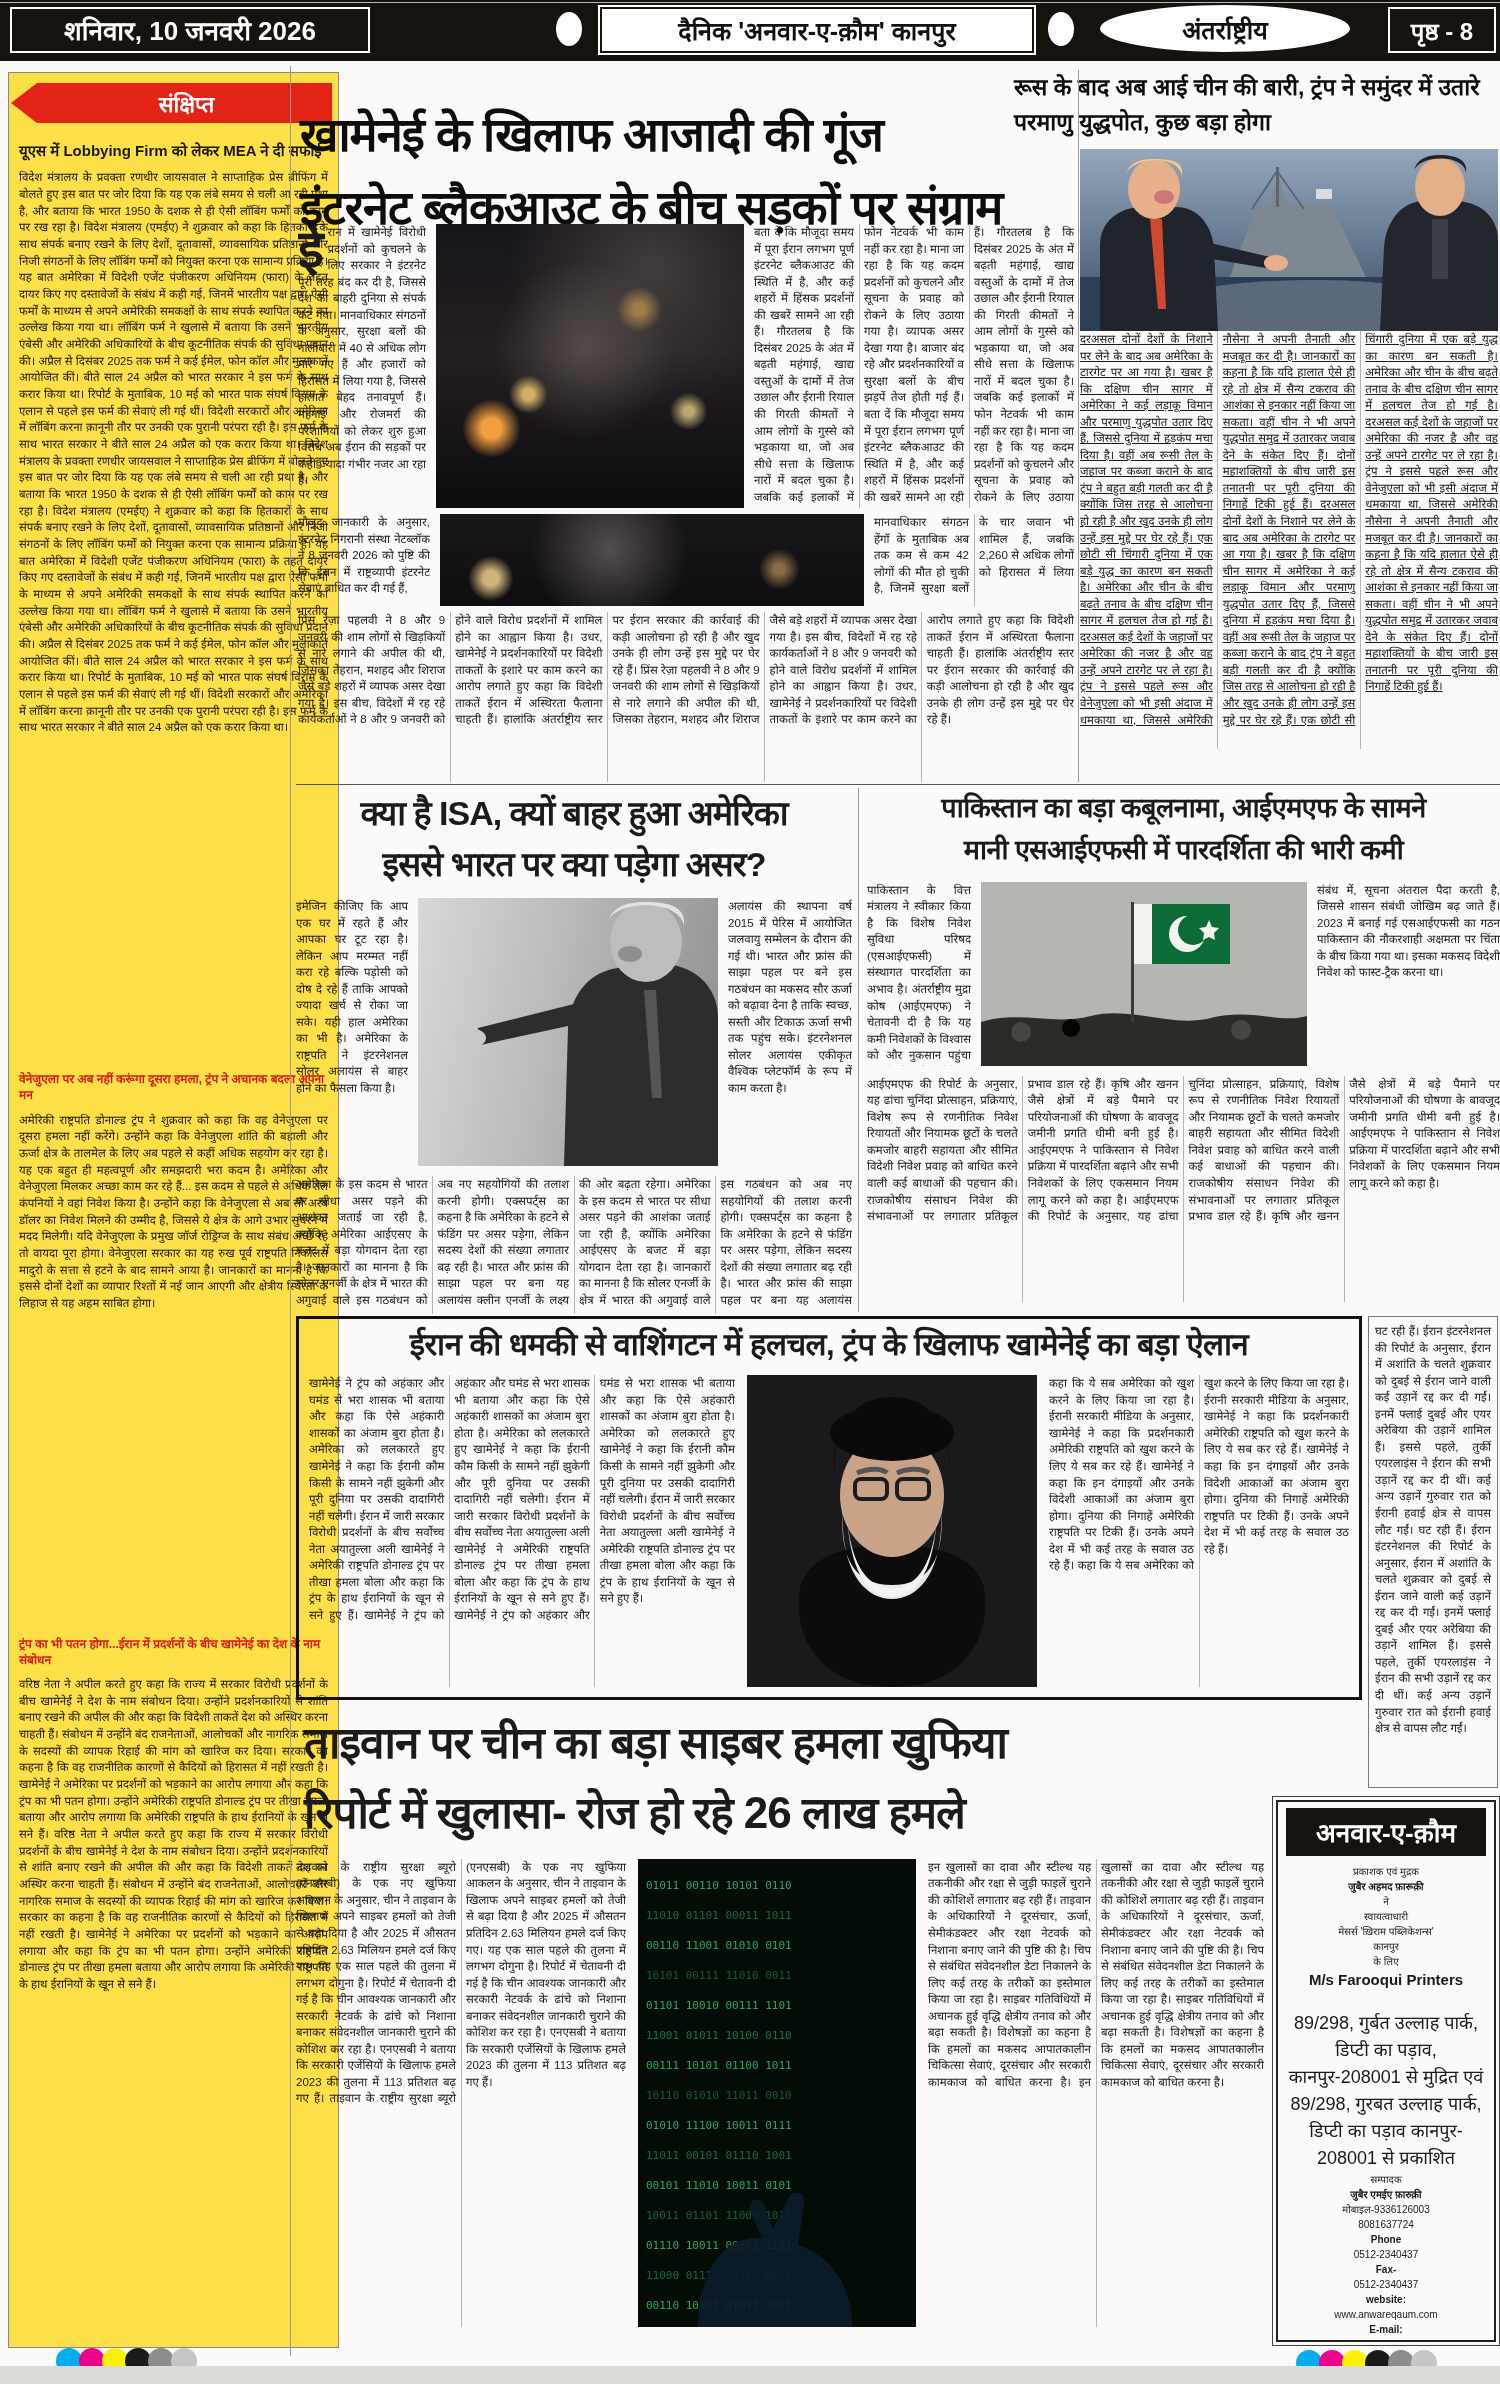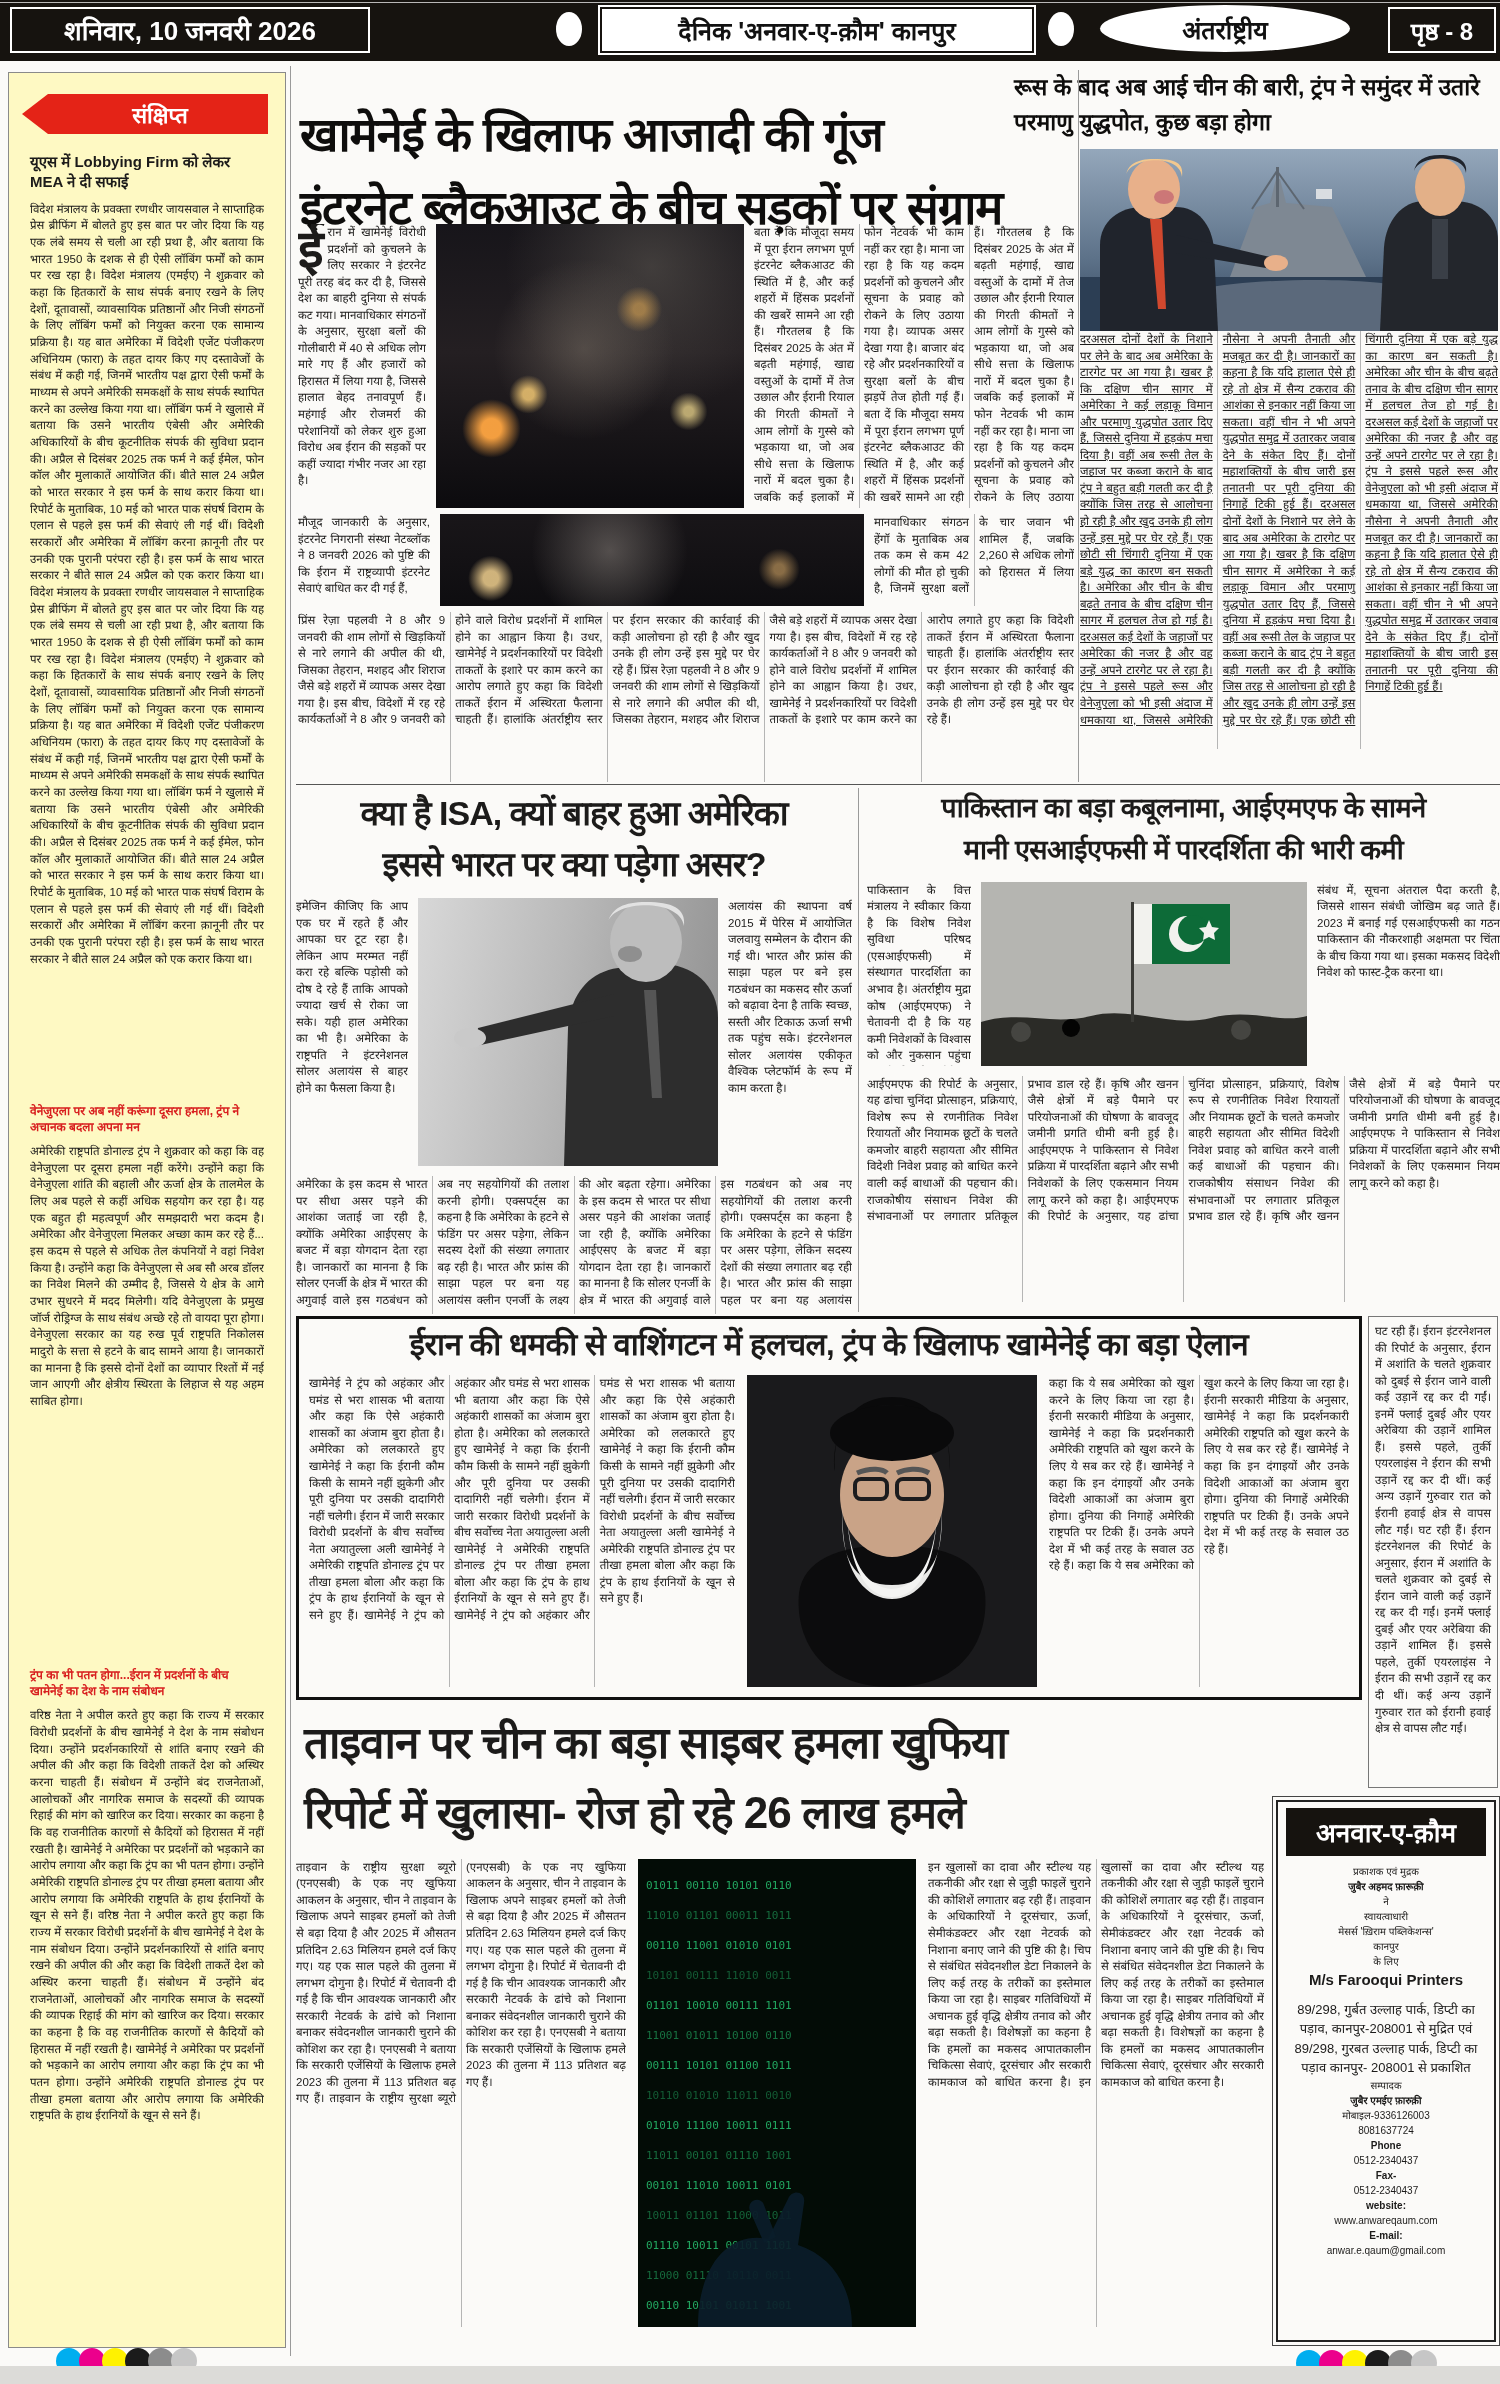--- a/index.html
+++ b/index.html
@@ -21,22 +21,22 @@
   .hdr-page{position:absolute;left:1388px;top:7px;width:104px;height:42px;background:#16130f;color:#fff;
             border:2px solid #fff;display:flex;align-items:center;justify-content:center;font-size:24px;font-weight:bold;}
 
   
   .body-txt{font-size:11.5px;line-height:1.44;text-align:justify;overflow:hidden;word-break:break-word;}
   .rule-v{position:absolute;width:1px;background:#9a9a9a;}
   .rule-h{position:absolute;height:1px;background:#555;}
   .photo{overflow:hidden;}
 
   
-  .sidebar{position:absolute;left:8px;top:72px;width:278px;height:2276px;border:1px solid #8a8a8a;background:#fef9c3;
-           padding:11px;box-sizing:border-box;}
+  .sidebar{position:absolute;left:8px;top:72px;width:331px;height:2276px;border:1px solid #8a8a8a;background:#fde047;
+           padding:0;box-sizing:border-box;}
   .ribbon{position:relative;margin:10px 6px 8px 2px;height:40px;background:#e42317;color:#fff;
           clip-path:polygon(0 50%,26px 0,100% 0,100% 100%,26px 100%);
           display:flex;align-items:center;justify-content:center;font-size:22px;font-weight:bold;padding-left:30px;}
   .sb-inner{padding:4px 10px;}
   .sb-title{font-size:15px;font-weight:bold;line-height:1.35;margin:6px 0 8px;}
   .sb-title.red{color:#d81f1f;font-size:12px;margin-top:16px;}
   .sb-body{font-size:11.5px;line-height:1.45;text-align:justify;overflow:hidden;}
 
   
   .main-hl{position:absolute;left:300px;top:68px;width:770px;height:150px;font-weight:bold;color:#0e0d0c;
@@ -108,21 +108,21 @@
   .taiwan-right{flex:1;column-count:2;column-gap:10px;column-rule:1px solid #b5b5b5;}
 
   
   .imprint{position:absolute;left:1272px;top:1796px;width:228px;height:550px;border:1px solid #444;
            box-sizing:border-box;padding:3px;}
   .imprint-in{border:2px solid #222;height:100%;box-sizing:border-box;padding:6px 8px;text-align:center;overflow:hidden;}
   .imprint-title{background:#16130f;color:#fff;font-size:26px;font-weight:bold;padding:6px 2px;margin-bottom:8px;}
   .imp-line{font-size:10px;line-height:1.5;}
   .imp-line.en{font-weight:bold;font-size:15px;}
   .imp-line.bold{font-weight:bold;}
-  .imp-addr{font-size:13px;line-height:1.5;margin-top:8px;}
+  .imp-addr{font-size:18px;line-height:1.5;margin-top:18px;}
 
   
   .dots{position:absolute;display:flex;}
   .dots i{width:26px;height:26px;border-radius:50%;margin-right:-3px;}
   .bottom-strip{position:absolute;left:0;top:2366px;width:1500px;height:18px;background:#dcdbd8;}
   .dropcap{float:left;font-size:52px;line-height:.9;font-weight:bold;padding:2px 4px 0 0;}
 </style>
 </head>
 <body>
 

